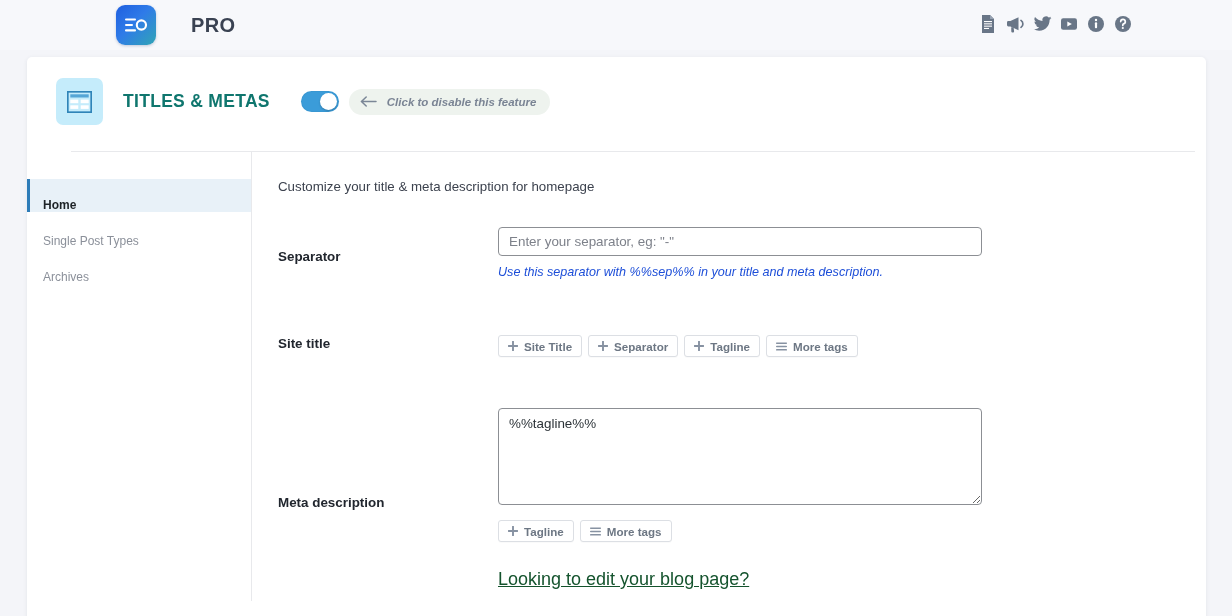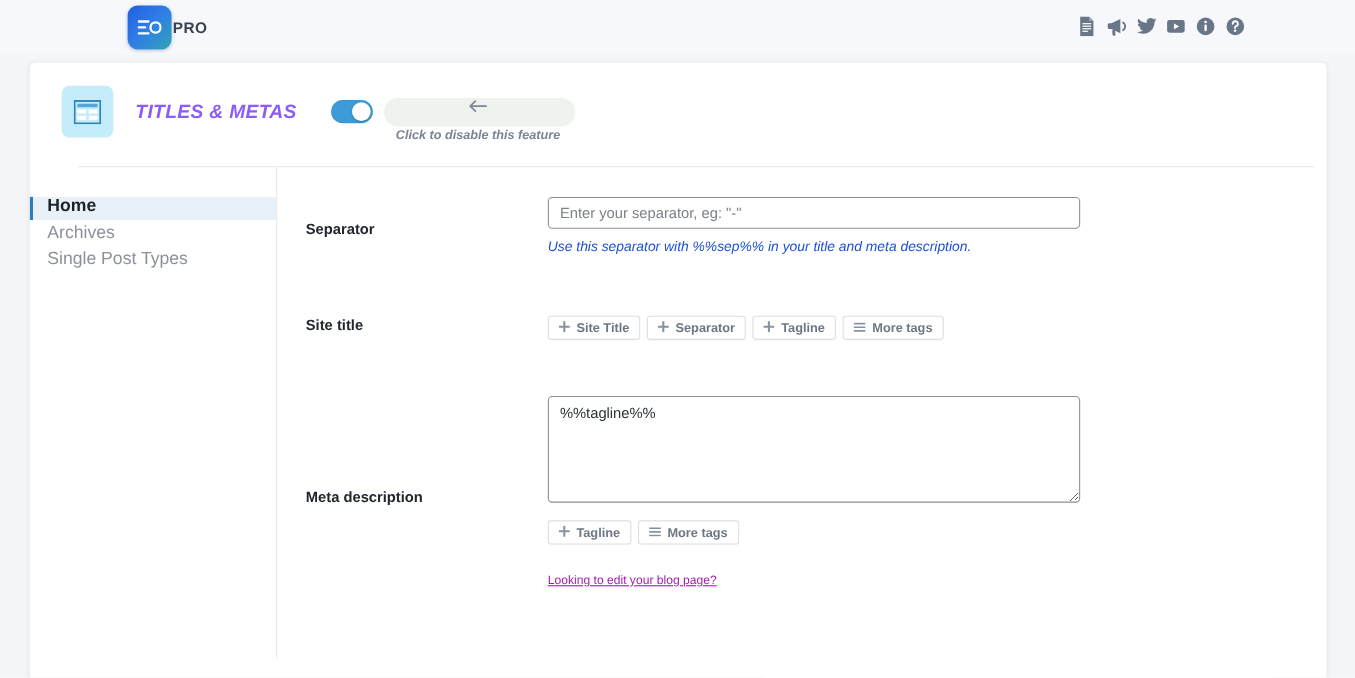--- a/index.html
+++ b/index.html
@@ -20,22 +20,22 @@
     display: flex; align-items: center;
   }
   .brand { display: flex; align-items: center; margin-left: 116px; }
   .logo-mark {
     width: 40px; height: 40px; border-radius: 9px;
     background: linear-gradient(135deg, #1f5fe0 0%, #2f7be8 45%, #31b0a8 115%);
     display: flex; align-items: center; justify-content: center;
     box-shadow: 0 1px 3px rgba(30,60,120,.25);
   }
   .brand-text {
-    margin-left: 1px;
-    font-size: 14px; font-weight: bold; color: #3a4252; letter-spacing: .4px;
+    margin-left: 35px;
+    font-size: 20px; font-weight: bold; color: #3a4252; letter-spacing: .4px;
   }
   .topicons {
     position: absolute; right: 101px; top: 15px;
     display: flex; align-items: center; gap: 10px;
   }
   .topicons .ic { width: 17px; height: 18px; display: block; color: #6b7689; }
 
   
   .card {
     position: absolute; left: 27px; top: 57px;
@@ -47,56 +47,56 @@
   }
 
   
   .card-head { display: flex; align-items: center; padding: 21px 0 0 29px; }
   .feat-icon {
     width: 47px; height: 47px; border-radius: 7px; background: #c5ecfb;
     display: flex; align-items: center; justify-content: center;
   }
   .feat-title {
     margin-left: 20px;
-    font-size: 17.5px; font-weight: bold; color: #8b5cf6; letter-spacing: .3px; font-style: italic;
+    font-size: 17.5px; font-weight: bold; color: #0f766e; letter-spacing: .3px;
   }
   .toggle {
     margin-left: 31px;
     width: 38px; height: 21px; border-radius: 11px;
     background: #3b9cd9; position: relative; cursor: pointer;
     box-shadow: inset 0 0 0 1px rgba(0,0,0,.03);
   }
   .toggle .knob {
     position: absolute; right: 2px; top: 2px;
     width: 17px; height: 17px; border-radius: 50%; background: #fff;
     box-shadow: 0 1px 2px rgba(0,0,0,.22);
   }
   .hintpill {
     margin-left: 10px; height: 26px; border-radius: 13px;
     background: #eef3ee;
-    display: flex; align-items: center; padding: 0 14px 0 11px; gap: 10px; flex-direction: column;
+    display: flex; align-items: center; padding: 0 14px 0 11px; gap: 10px;
   }
   .hintpill .arrow { color: #7b8797; display: block; }
   .hintpill .txt {
     font-size: 11.5px; font-style: italic; color: #7a8494; font-weight: bold;
   }
 
   .divider {
     margin: 26px 0 0 44px; width: 1124px; height: 1px; background: #e8e9ec;
   }
 
   
   .body-row { display: flex; }
   .sidebar {
     width: 225px; min-height: 447px; padding-top: 27px;
     border-right: 1px solid #e8e9ec;
   }
   .nav-item {
-    height: 21px; display: flex; align-items: flex-start;
-    padding-left: 13px; font-size: 16px; color: #8b909a; cursor: pointer;
+    height: 33px; display: flex; align-items: flex-end;
+    padding-left: 13px; font-size: 12px; color: #8b909a; cursor: pointer;
     border-left: 3px solid transparent; margin-bottom: 3px;
   }
   .nav-item.active {
     background: #e8f1f8; color: #1d2327; font-weight: bold;
     border-left: 3px solid #2e7cb8;
   }
 
   .content { flex: 1; padding: 27px 0 0 26px; position: relative; }
   .content-lead { font-size: 13.3px; color: #3c424e; margin-bottom: 33px; }
 
@@ -126,21 +126,21 @@
     height: 22px; display: inline-flex; align-items: center; gap: 6px;
     border: 1px solid #dcdfe4; border-radius: 3px; background: #fff;
     padding: 0 9px; cursor: pointer;
     font-size: 11.6px; color: #6d7784; font-weight: bold;
     box-shadow: 0 1px 0 rgba(0,0,0,.02);
   }
   .tagbtn .g { color: #8792a2; display: block; }
 
   .bloglink {
     display: inline-block; margin-top: 27px;
-    font-size: 11px; color: #a21caf; text-decoration: underline; cursor: pointer;
+    font-size: 18px; color: #14532d; text-decoration: underline; cursor: pointer;
   }
 </style>
 </head>
 <body>
 
 <div class="topbar">
   <div class="brand">
     <div class="logo-mark">
       <svg width="22" height="16" viewBox="0 0 22 16" aria-hidden="true">
         <rect x="0" y="1.5" width="11" height="2.1" rx="1" fill="#fff"></rect>
@@ -231,29 +231,30 @@
 
   <div class="divider"></div>
 
   <div class="body-row">
 
     <div class="sidebar">
       <div class="nav-item active">
         <span>Home</span>
       </div>
       <div class="nav-item">
+        <span>Single Post Types</span>
+      </div>
+      <div class="nav-item">
         <span>Archives</span>
       </div>
-      <div class="nav-item">
-        <span>Single Post Types</span>
-      </div>
     </div>
 
     <div class="content">
 
+      <div class="content-lead">Customize your title &amp; meta description for homepage</div>
 
       <div class="field">
         <div class="field-label">Separator</div>
         <div class="field-ctrl">
           <input class="txt" type="text" placeholder="Enter your separator, eg: &quot;-&quot;" style="">
           <div class="help-note">Use this separator with %%sep%% in your title and meta description.</div>
         </div>
       </div>
 
       <div style="height:34px"></div>

